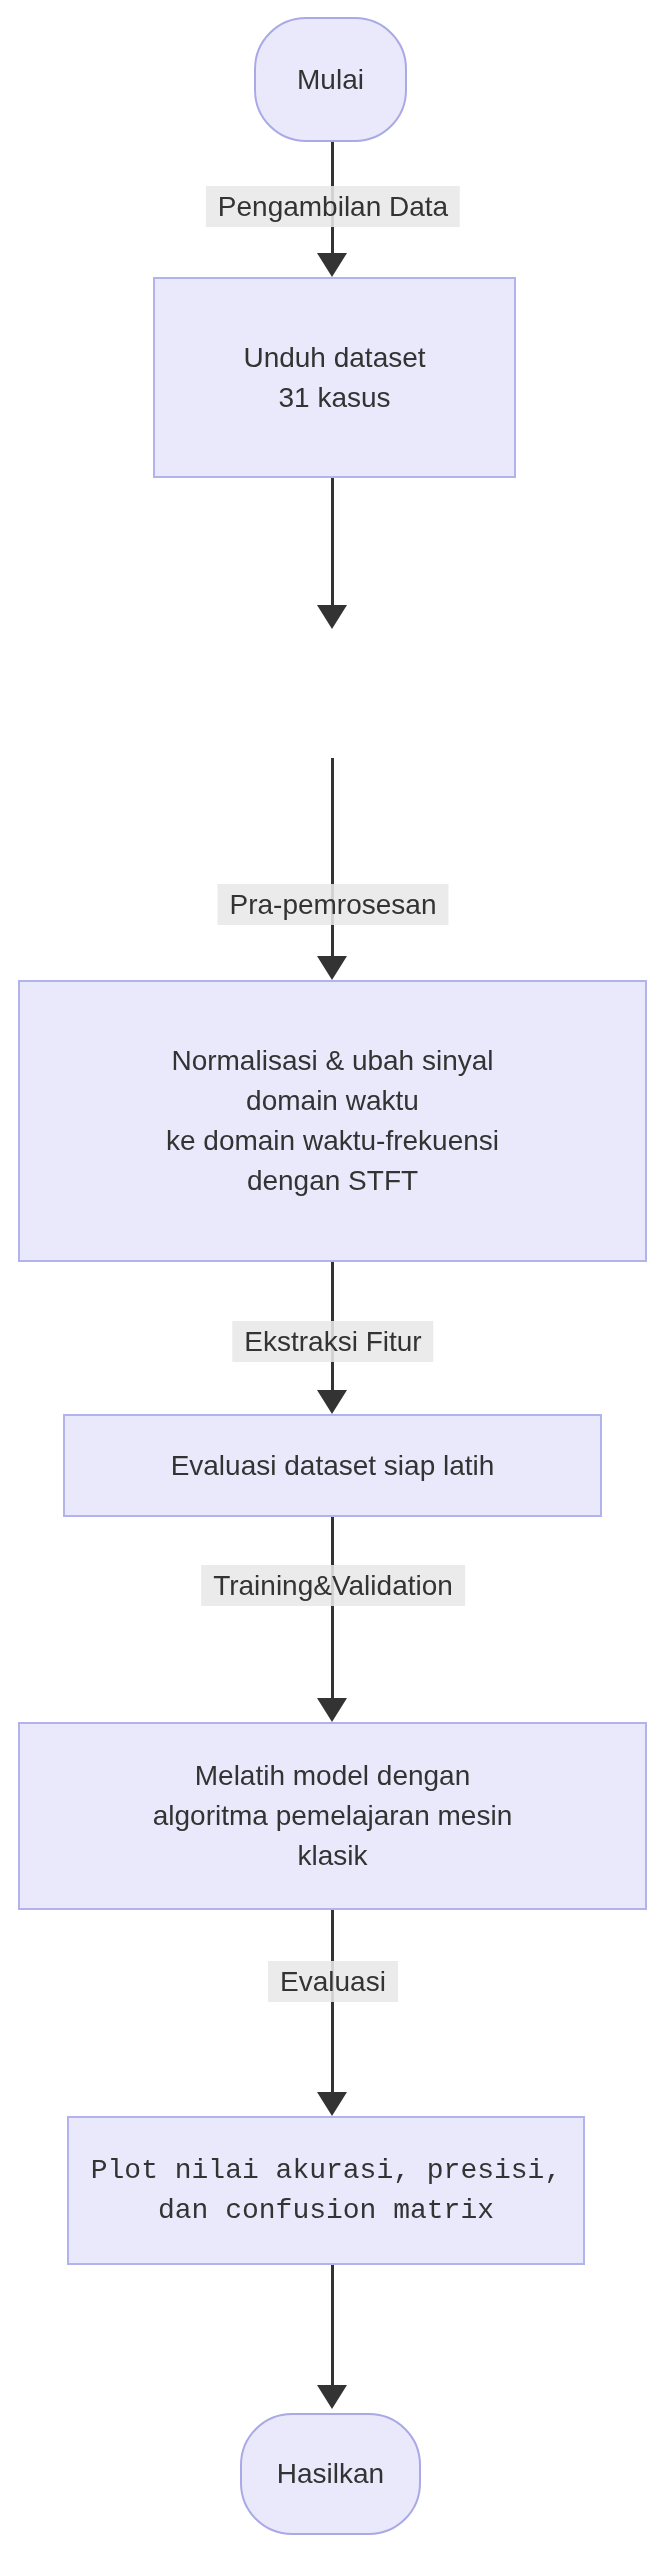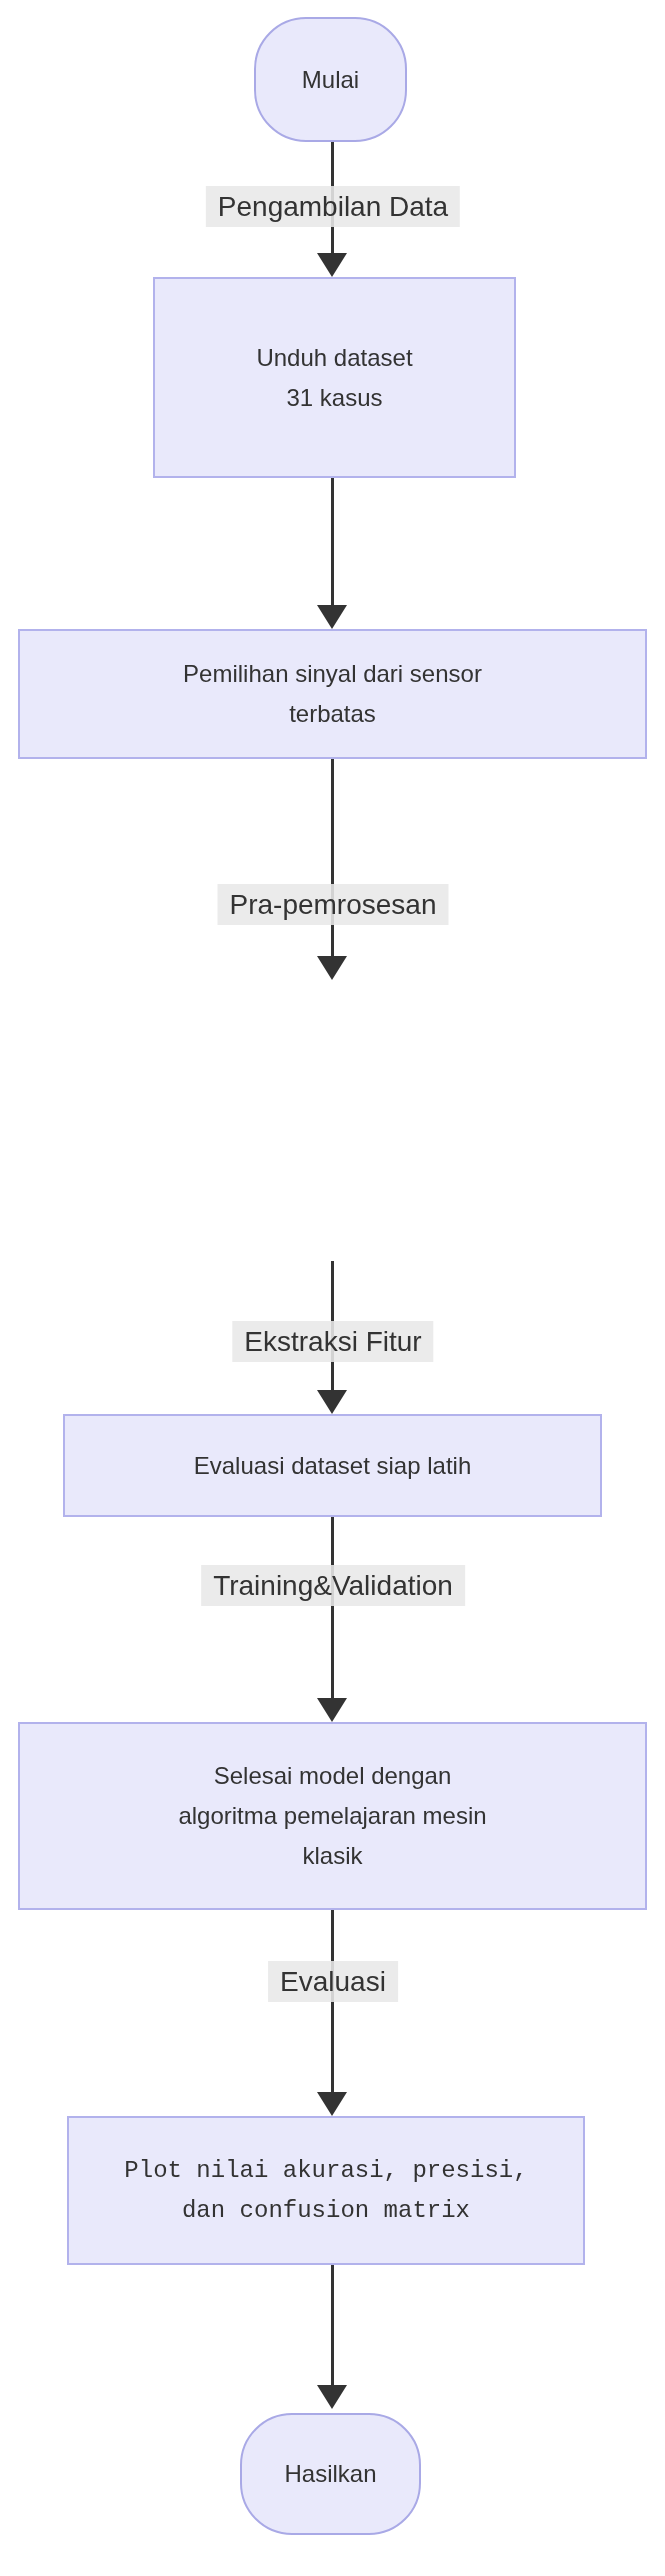--- a/index.html
+++ b/index.html
@@ -11,21 +11,21 @@
     overflow:hidden;
   }
   .node{
     position:absolute;
     background:var(--node_fill,#e9e9fb);
     border:2.7px solid var(--node_border,#b2b2ec);
     box-sizing:border-box;
     display:flex;align-items:center;justify-content:center;
     text-align:center;
     color:var(--text,#333333);
-    font-size:24px;line-height:40px;
+    font-size:28px;line-height:40px;
   }
   .node .node-label{white-space:pre-line;}
   .stadium{
     border-radius:52px;
     border-color:var(--stadium_border,#a9a9e6);
   }
   .edge-line{
     position:absolute;left:331px;width:2.7px;
     background:var(--line,#333333);
   }
@@ -77,32 +77,34 @@
 
   <div class="node stadium" style="left:254px;top:17.4px;width:153px;height:125px;">
     <span class="node-label">Mulai</span>
   </div>
 
   <div class="node" style="left:153px;top:277px;width:363px;height:201px;">
     <span class="node-label">Unduh dataset
 31 kasus</span>
   </div>
 
-  <div class="node" style="left:18px;top:629px;width:629px;height:130px;">
-    <span class="node-label">Pemilihan sinyal dari sensor
-terbatas</span>
+
+  <div class="node" style="left:18px;top:980px;width:629px;height:282px;">
+    <span class="node-label">Normalisasi &amp; ubah sinyal
+domain waktu
+ke domain waktu-frekuensi
+dengan STFT</span>
   </div>
-
 
   <div class="node" style="left:63px;top:1414px;width:539px;height:103px;">
     <span class="node-label">Evaluasi dataset siap latih</span>
   </div>
 
   <div class="node" style="left:18px;top:1722px;width:629px;height:188px;">
-    <span class="node-label">Selesai model dengan
+    <span class="node-label">Melatih model dengan
 algoritma pemelajaran mesin
 klasik</span>
   </div>
 
   <div class="node" style="left:67px;top:2116px;width:518px;height:149px;font-family:Liberation Mono, monospace;">
     <span class="node-label">Plot nilai akurasi, presisi,
 dan confusion matrix</span>
   </div>
 
   <div class="node stadium" style="left:240px;top:2413px;width:181px;height:122px;">

